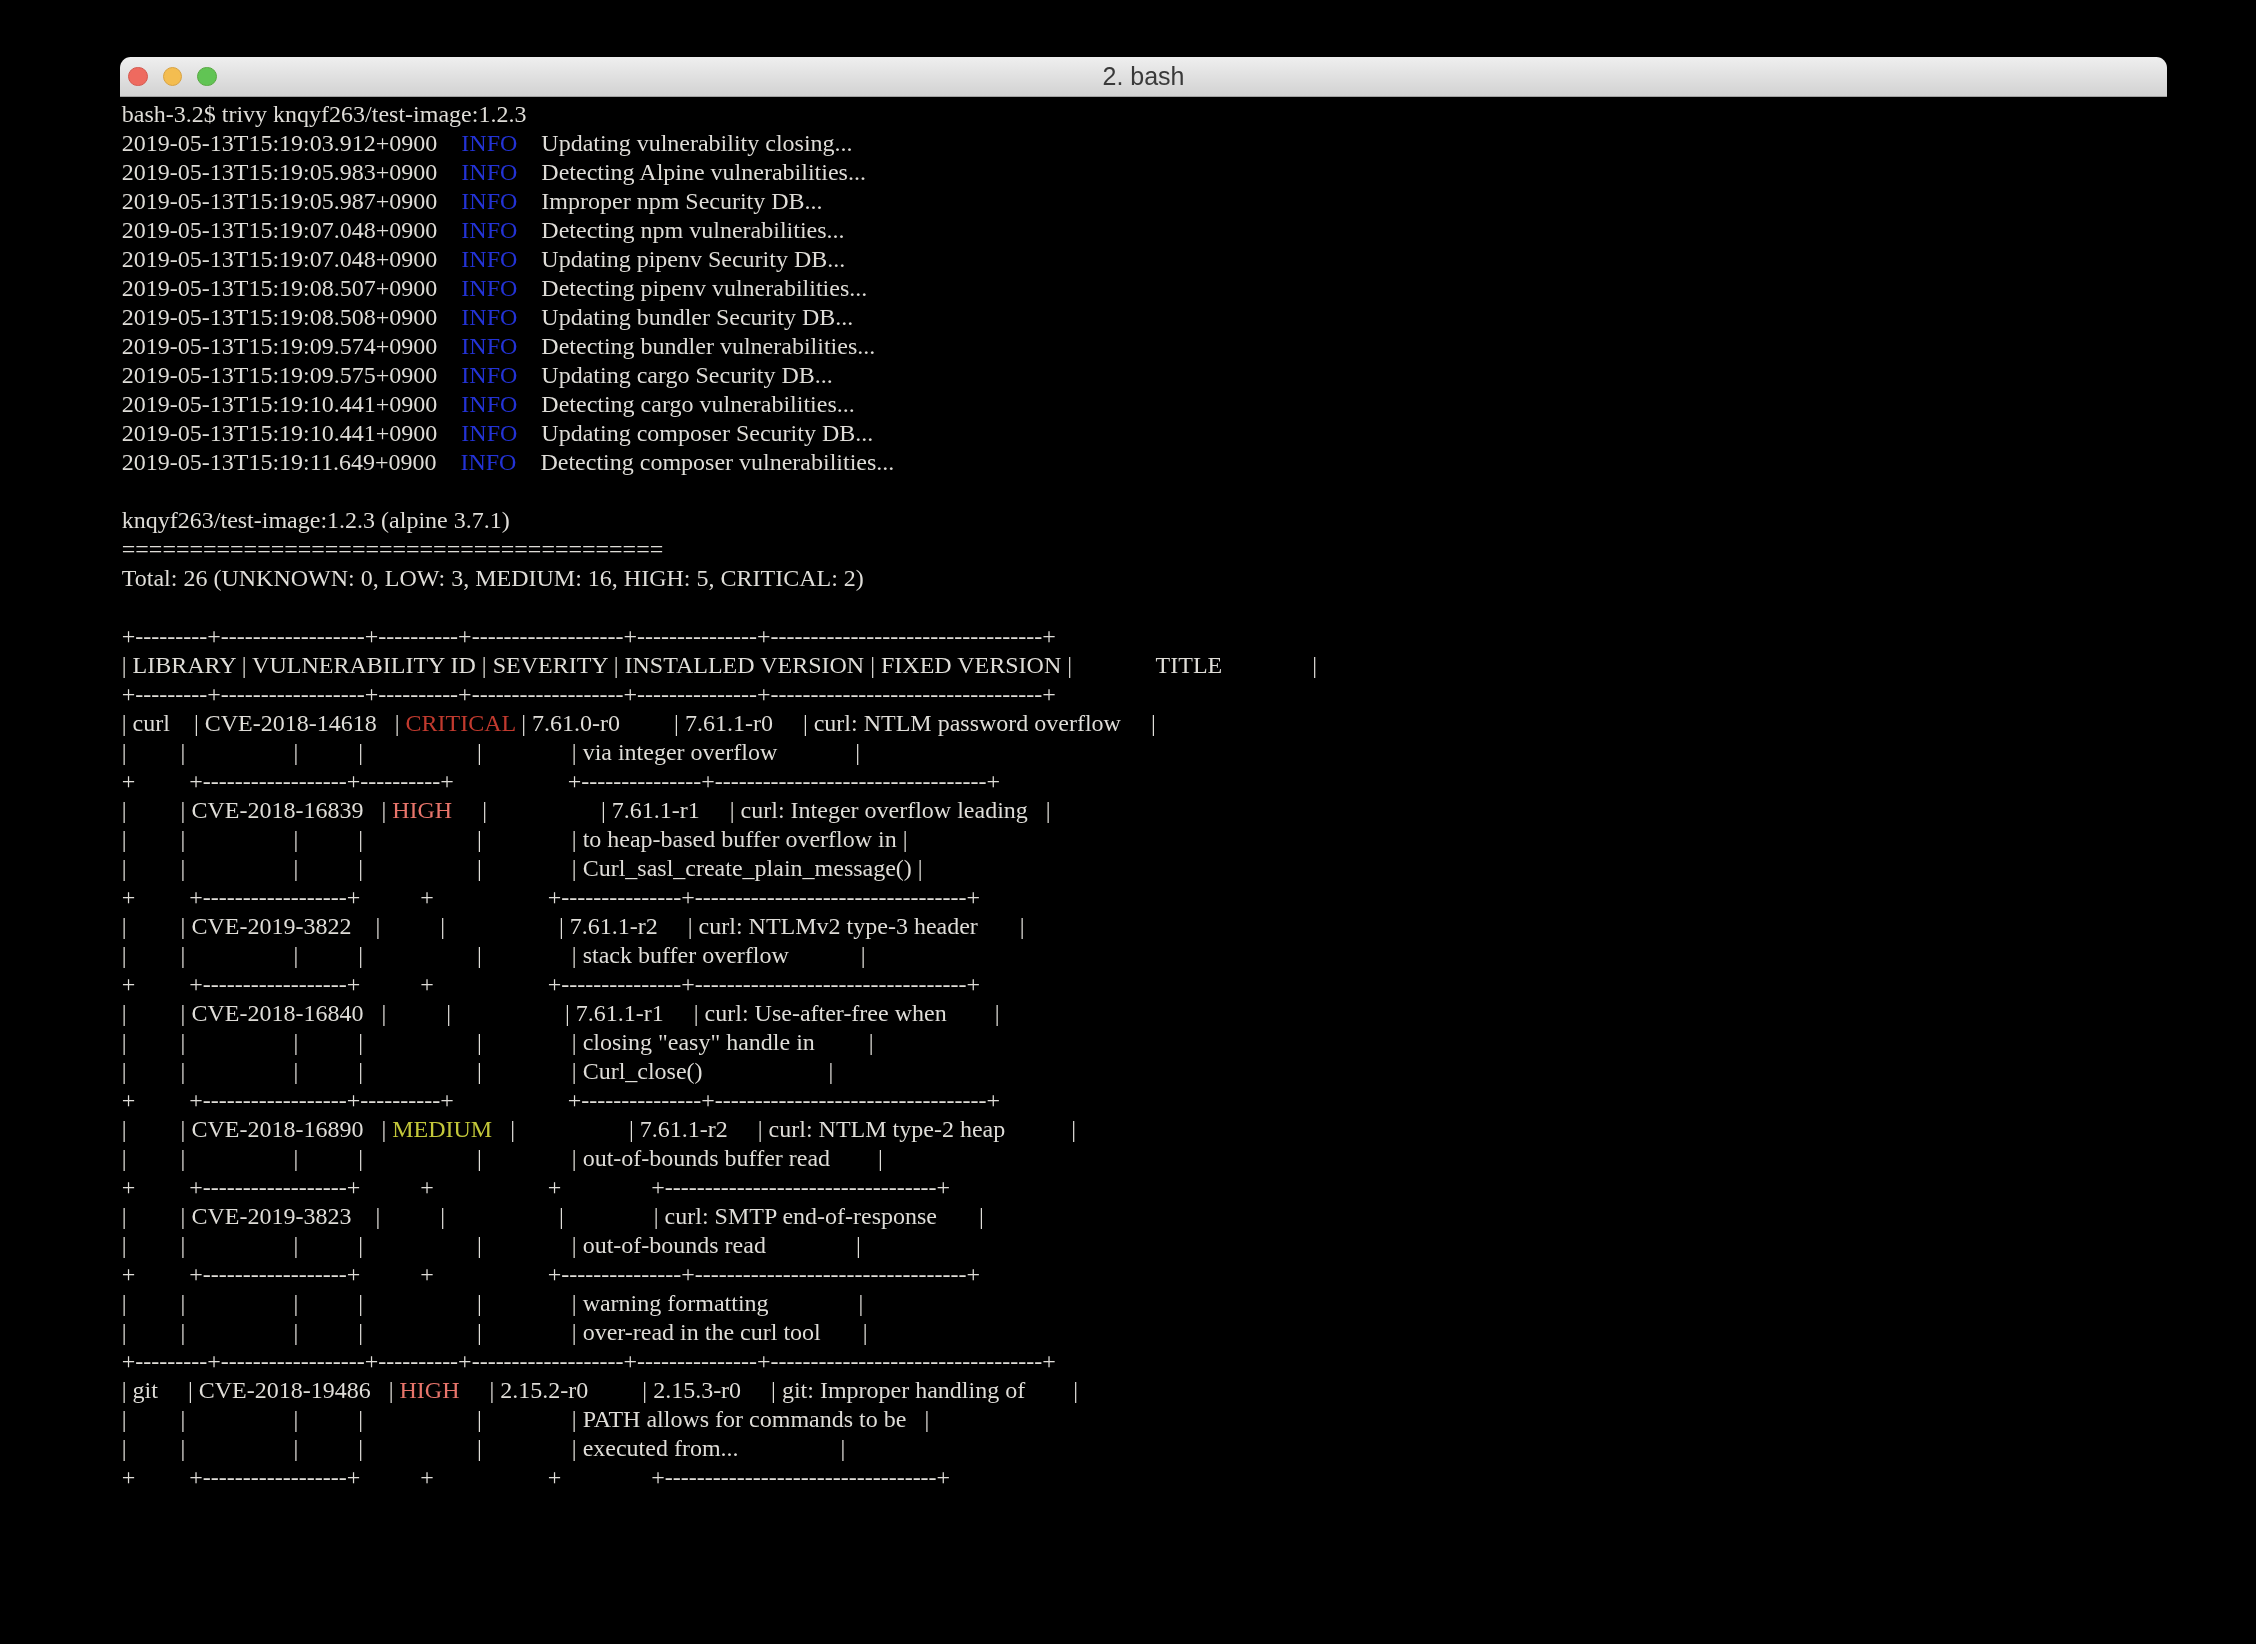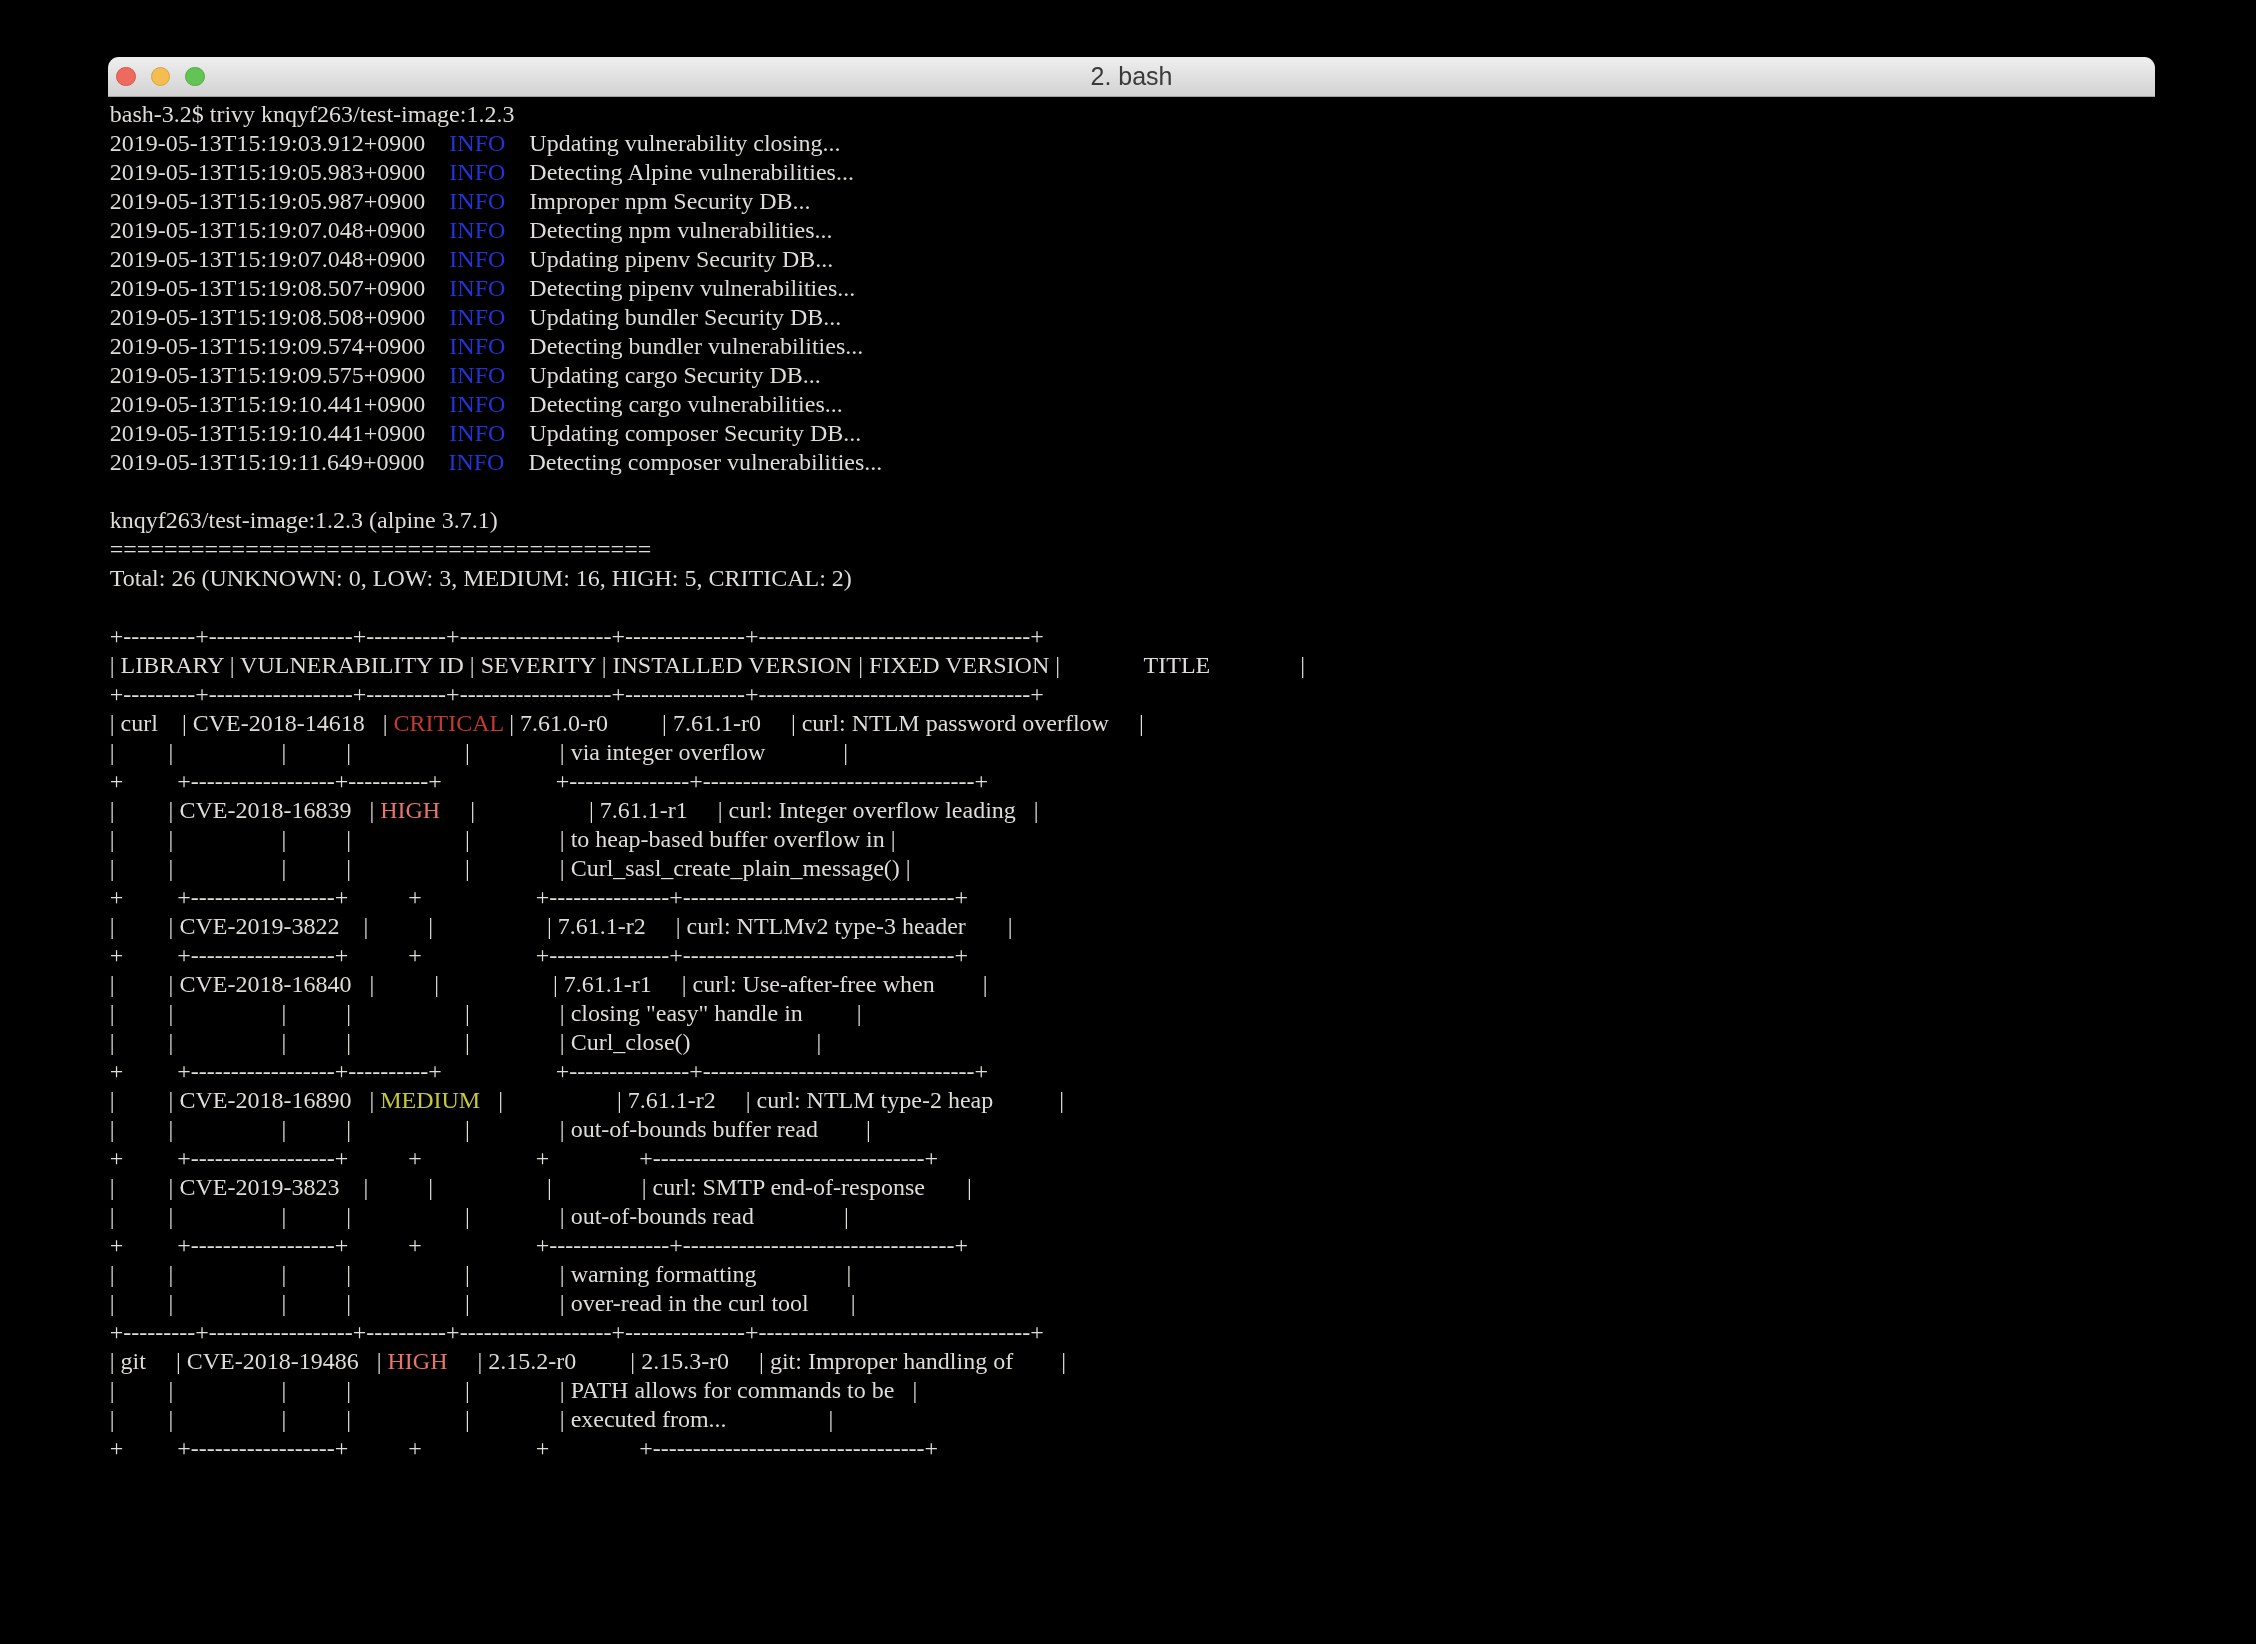--- a/index.html
+++ b/index.html
@@ -1,18 +1,18 @@
 <!DOCTYPE html>
 <html style="--background: #000000; --foreground: #dfddd8; --info: #2333d6; --critical: #c13a2e; --high: #e8756b; --medium: #c4c83a;font-size:14.3px"><head>
 <meta charset="utf-8">
 <style>
   html,body{margin:0;padding:0;}
   body{width:2256px;height:1645px;background:#000;overflow:hidden;position:relative;}
   .stage{position:absolute;inset:0;background:#000;}
-  .window{position:absolute;left:108px;top:57px;width:2047px;height:1120px;background:#000;border-radius:10.7px 10.7px 0 0;}
+  .window{position:absolute;left:120px;top:57px;width:2047px;height:1120px;background:#000;border-radius:10.7px 10.7px 0 0;}
   .titlebar{height:39px;background:linear-gradient(#efefef,#d2d2d2);border-bottom:1.8px solid #a2a2a2;border-radius:10.7px 10.7px 0 0;position:relative;}
   .lights{position:absolute;left:8px;top:0;height:39px;display:flex;align-items:center;gap:15px;}
   .light{width:19.6px;height:19.6px;border-radius:50%;box-sizing:border-box;}
   .light.red{background:#ee6a5f;border:0.9px solid #d5584e;}
   .light.yellow{background:#f4bd50;border:0.9px solid #d9a343;}
   .light.green{background:#61c454;border:0.9px solid #58a942;}
   .title{text-align:center;line-height:39px;font-family:"Liberation Sans",sans-serif;font-size:25px;color:#3a3a3a;}
   .screen{padding:2.7px 0 0 1.8px;font-family:Liberation Serif, serif;font-size:24px;line-height:29px;color:var(--foreground,#dfddd8);}
   .tl{white-space:pre;height:29px;}
   .c-info{color:var(--info,#2333d6);}
@@ -56,20 +56,21 @@
         <div class="tl"><span>| LIBRARY | VULNERABILITY ID | SEVERITY | INSTALLED VERSION | FIXED VERSION |              TITLE               |</span></div>
         <div class="tl"><span>+---------+------------------+----------+-------------------+---------------+----------------------------------+</span></div>
         <div class="tl"><span>| curl    | CVE-2018-14618   |</span><span class="c-critical"> CRITICAL </span><span>| 7.61.0-r0         | 7.61.1-r0     | curl: NTLM password overflow     |</span></div>
         <div class="tl"><span>|         |                  |</span><span>          </span><span>|                   |               | via integer overflow             |</span></div>
         <div class="tl"><span>+         +------------------+----------+                   +---------------+----------------------------------+</span></div>
         <div class="tl"><span>|         | CVE-2018-16839   |</span><span class="c-high"> HIGH     </span><span>|                   | 7.61.1-r1     | curl: Integer overflow leading   |</span></div>
         <div class="tl"><span>|         |                  |</span><span>          </span><span>|                   |               | to heap-based buffer overflow in |</span></div>
         <div class="tl"><span>|         |                  |</span><span>          </span><span>|                   |               | Curl_sasl_create_plain_message() |</span></div>
         <div class="tl"><span>+         +------------------+          +                   +---------------+----------------------------------+</span></div>
         <div class="tl"><span>|         | CVE-2019-3822    |</span><span>          </span><span>|                   | 7.61.1-r2     | curl: NTLMv2 type-3 header       |</span></div>
+        <div class="tl"><span>|         |                  |</span><span>          </span><span>|                   |               | stack buffer overflow            |</span></div>
         <div class="tl"><span>+         +------------------+          +                   +---------------+----------------------------------+</span></div>
         <div class="tl"><span>|         | CVE-2018-16840   |</span><span>          </span><span>|                   | 7.61.1-r1     | curl: Use-after-free when        |</span></div>
         <div class="tl"><span>|         |                  |</span><span>          </span><span>|                   |               | closing "easy" handle in         |</span></div>
         <div class="tl"><span>|         |                  |</span><span>          </span><span>|                   |               | Curl_close()                     |</span></div>
         <div class="tl"><span>+         +------------------+----------+                   +---------------+----------------------------------+</span></div>
         <div class="tl"><span>|         | CVE-2018-16890   |</span><span class="c-medium"> MEDIUM   </span><span>|                   | 7.61.1-r2     | curl: NTLM type-2 heap           |</span></div>
         <div class="tl"><span>|         |                  |</span><span>          </span><span>|                   |               | out-of-bounds buffer read        |</span></div>
         <div class="tl"><span>+         +------------------+          +                   +               +----------------------------------+</span></div>
         <div class="tl"><span>|         | CVE-2019-3823    |</span><span>          </span><span>|                   |               | curl: SMTP end-of-response       |</span></div>
         <div class="tl"><span>|         |                  |</span><span>          </span><span>|                   |               | out-of-bounds read               |</span></div>

